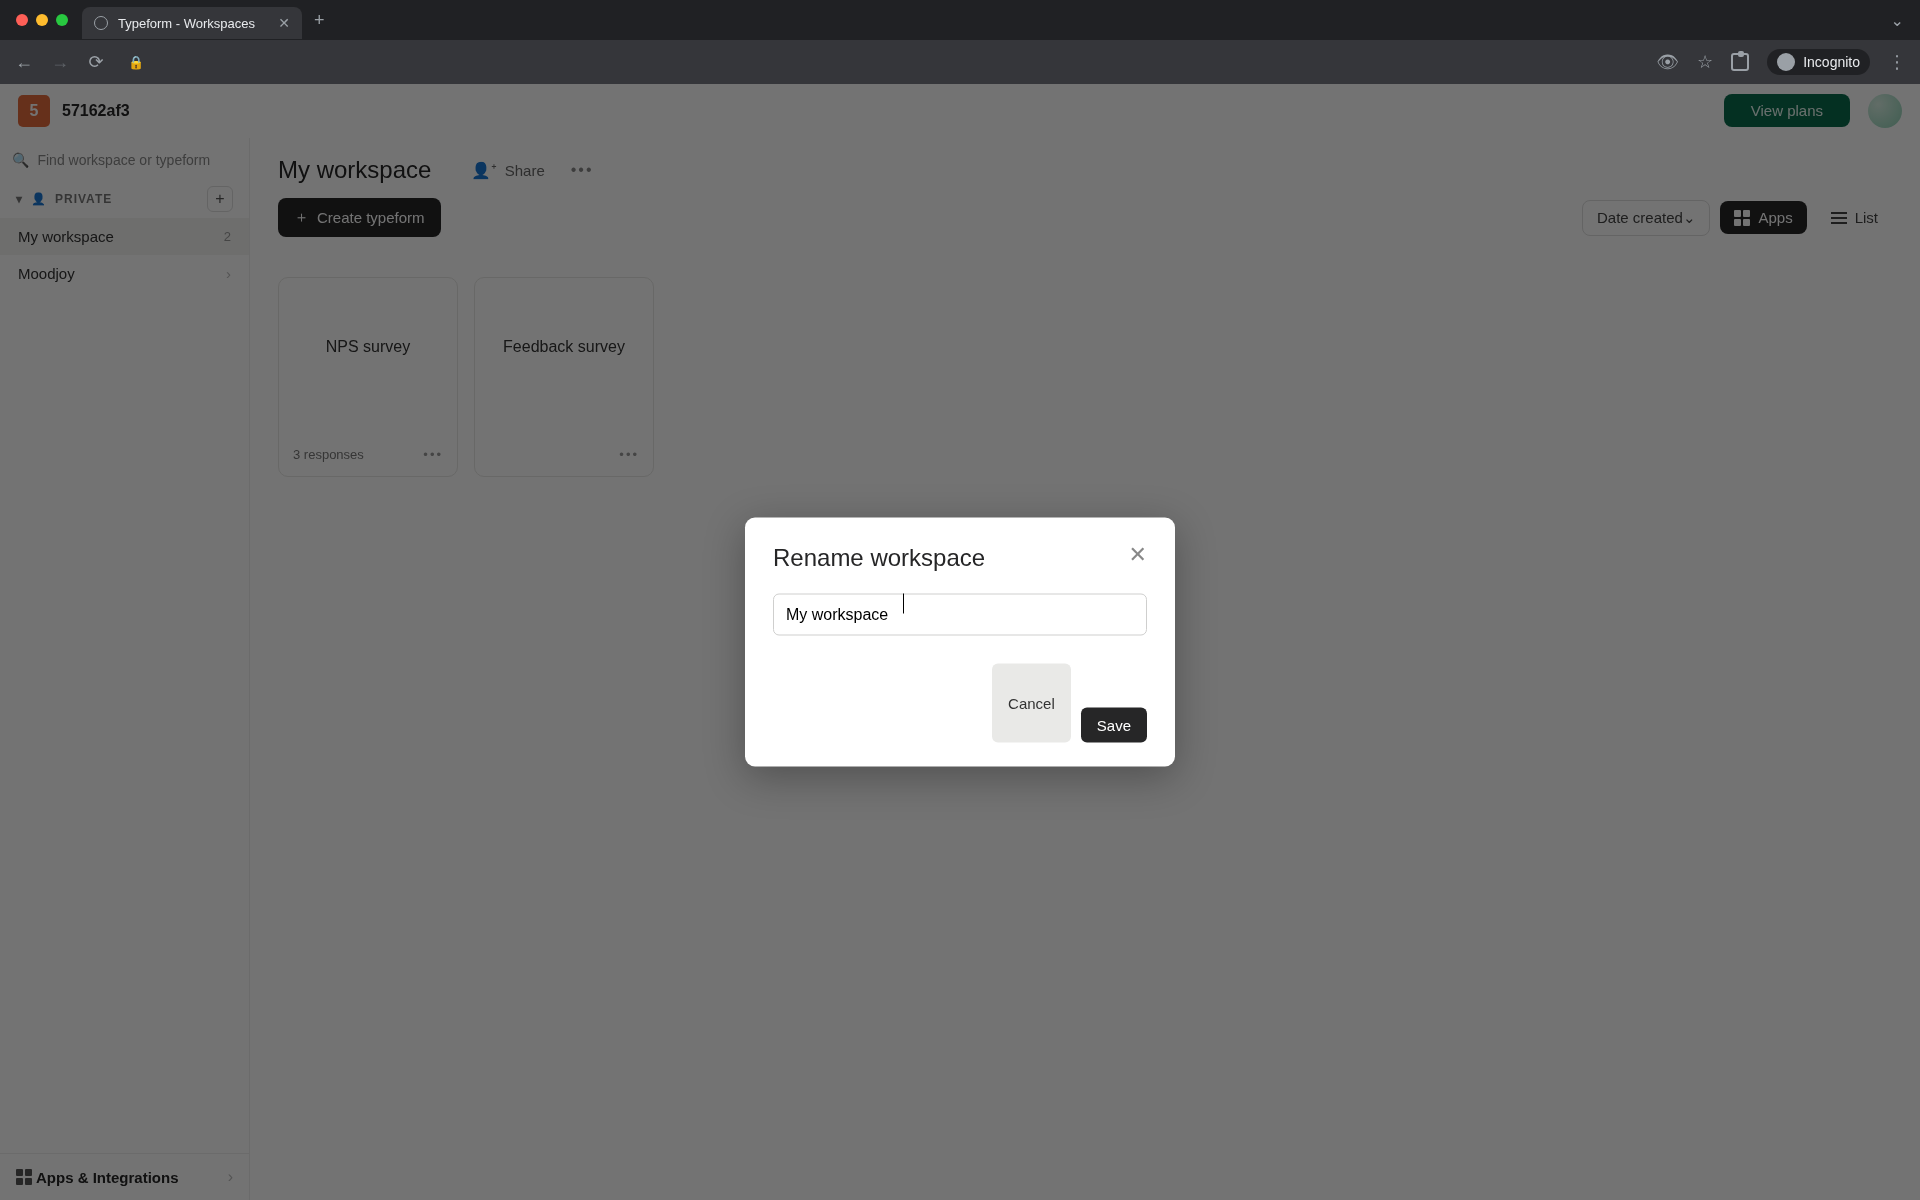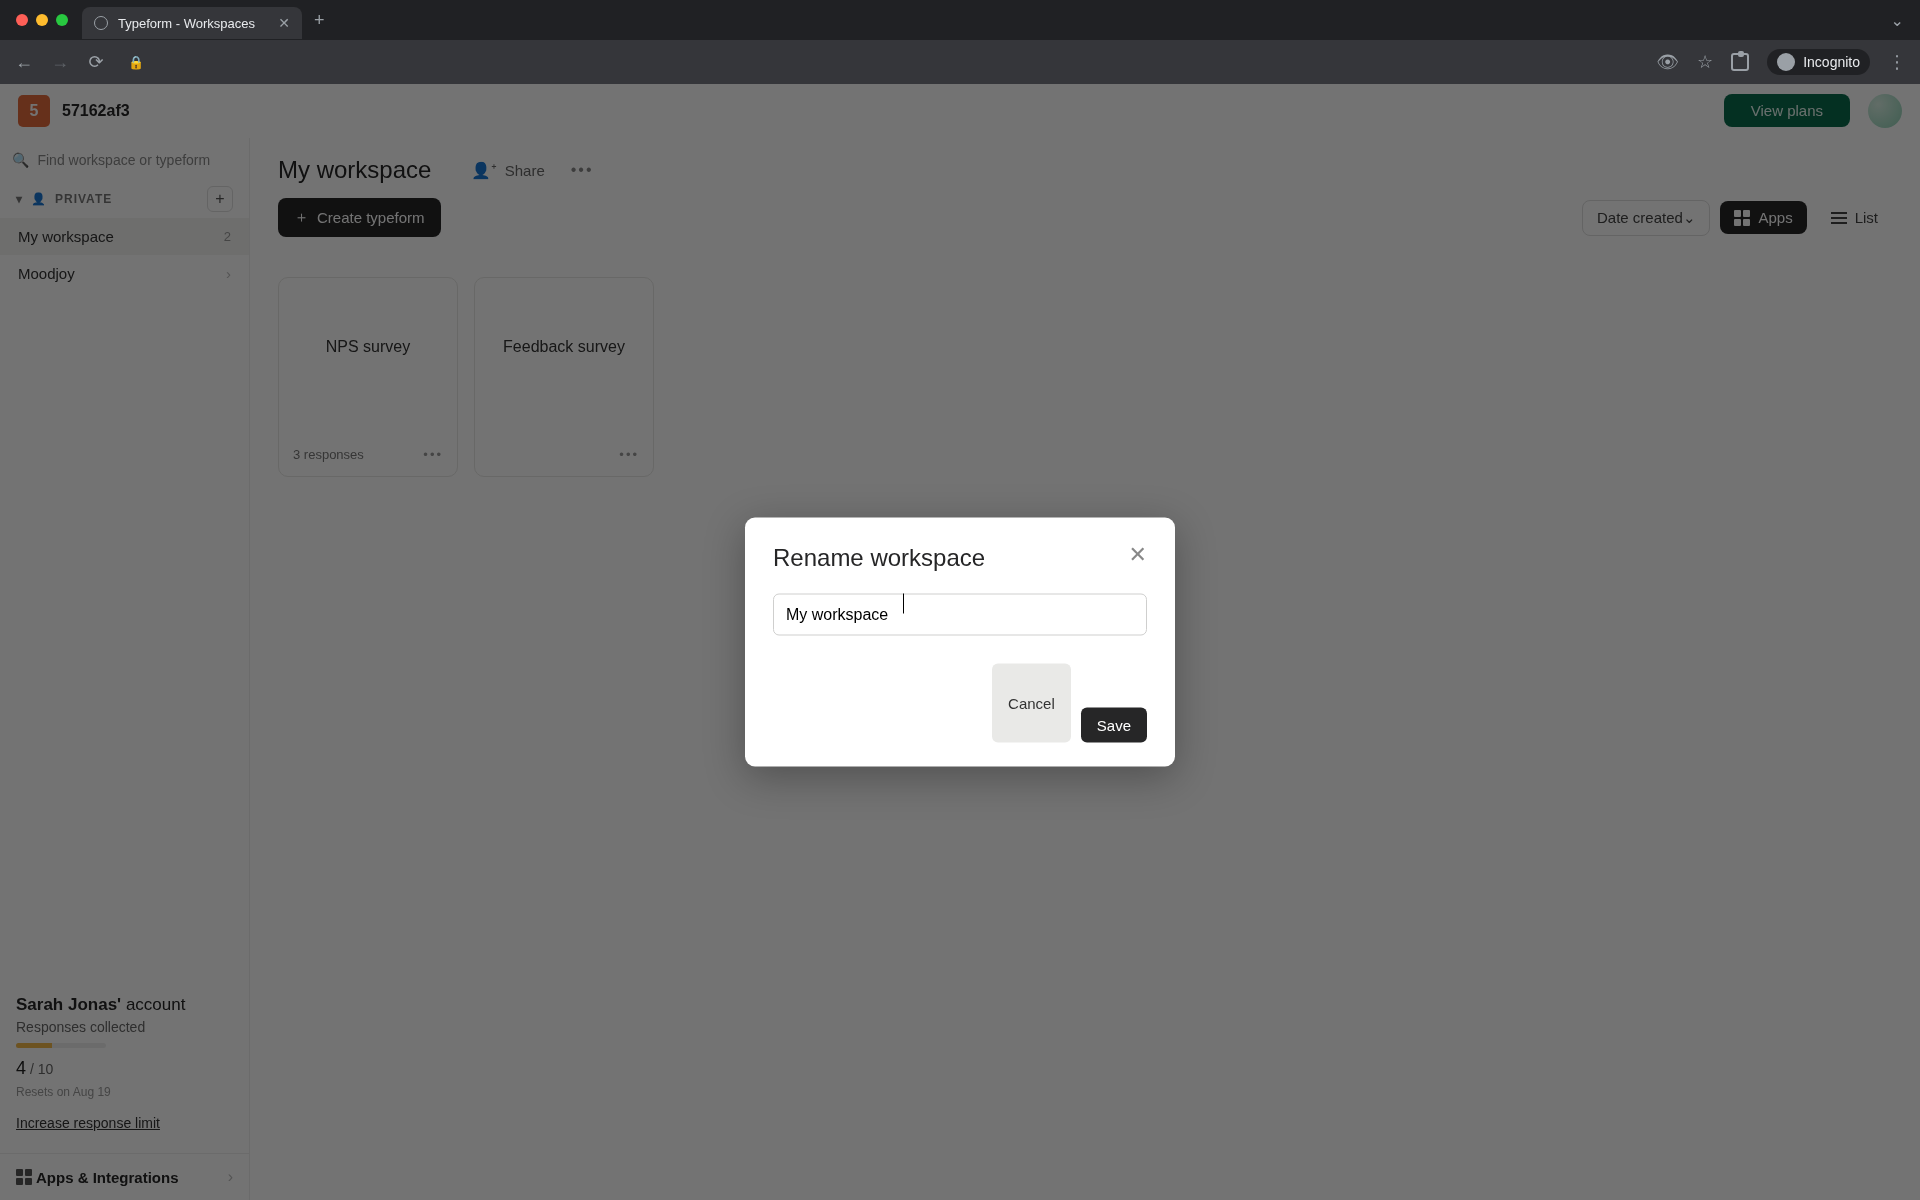--- a/index.html
+++ b/index.html
@@ -190,32 +190,20 @@
             <span>My workspace</span>
             <span class="count">2</span>
           </div>
           <div class="ws-item">
             <span>Moodjoy</span>
             <span class="chev">›</span>
           </div>
 
           <div class="sbspacer"></div>
 
-          <div class="acct">
-            <div class="acct-name"><b>Sarah Jonas'</b><span> account</span></div>
-            <div class="resp-label">Responses collected</div>
-            <div class="progress">
-                <div class="fill"></div>
-              </div>
-            <div class="resp-count">
-              <span class="big">4</span><span> / </span><span>10</span>
-            </div>
-            <div class="reset">Resets on Aug 19</div>
-            <div class="increase">Increase response limit</div>
-          </div>
           <div class="apps-row">
             <div class="l">
               <span class="grid-ic">
                   <span></span>
                   <span></span>
                   <span></span>
                   <span></span>
                 </span>
               <span>Apps &amp; Integrations</span>
             </div>

